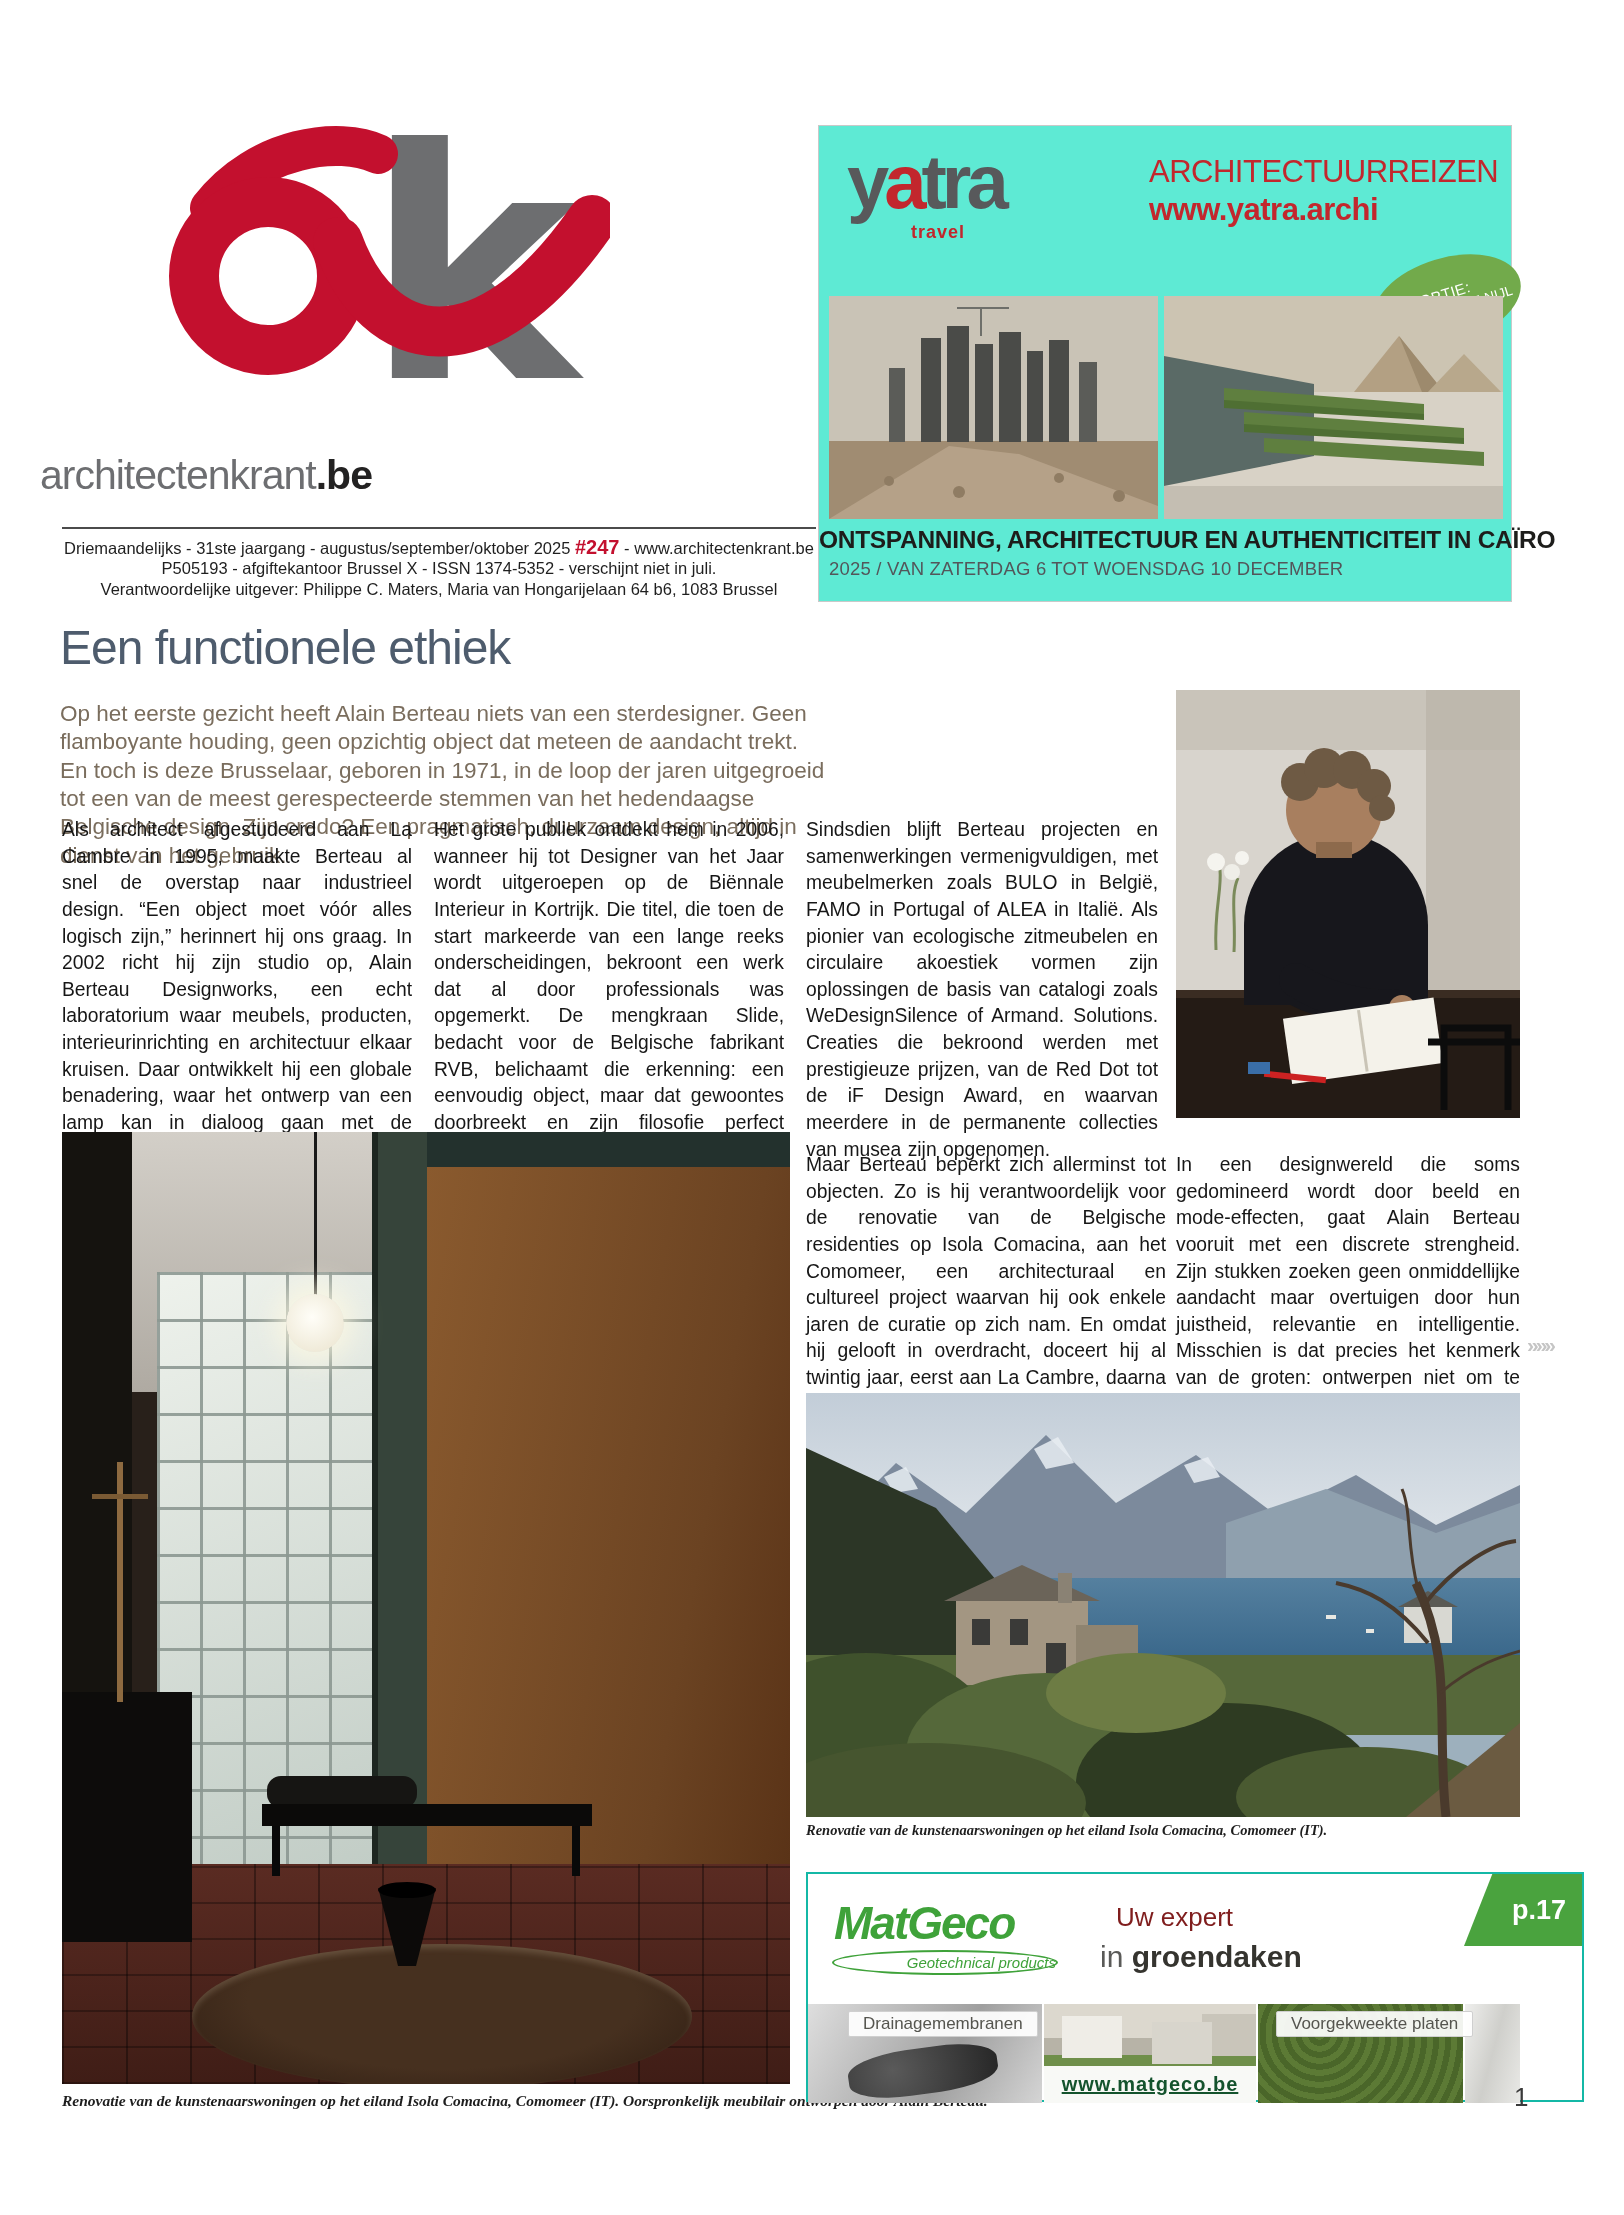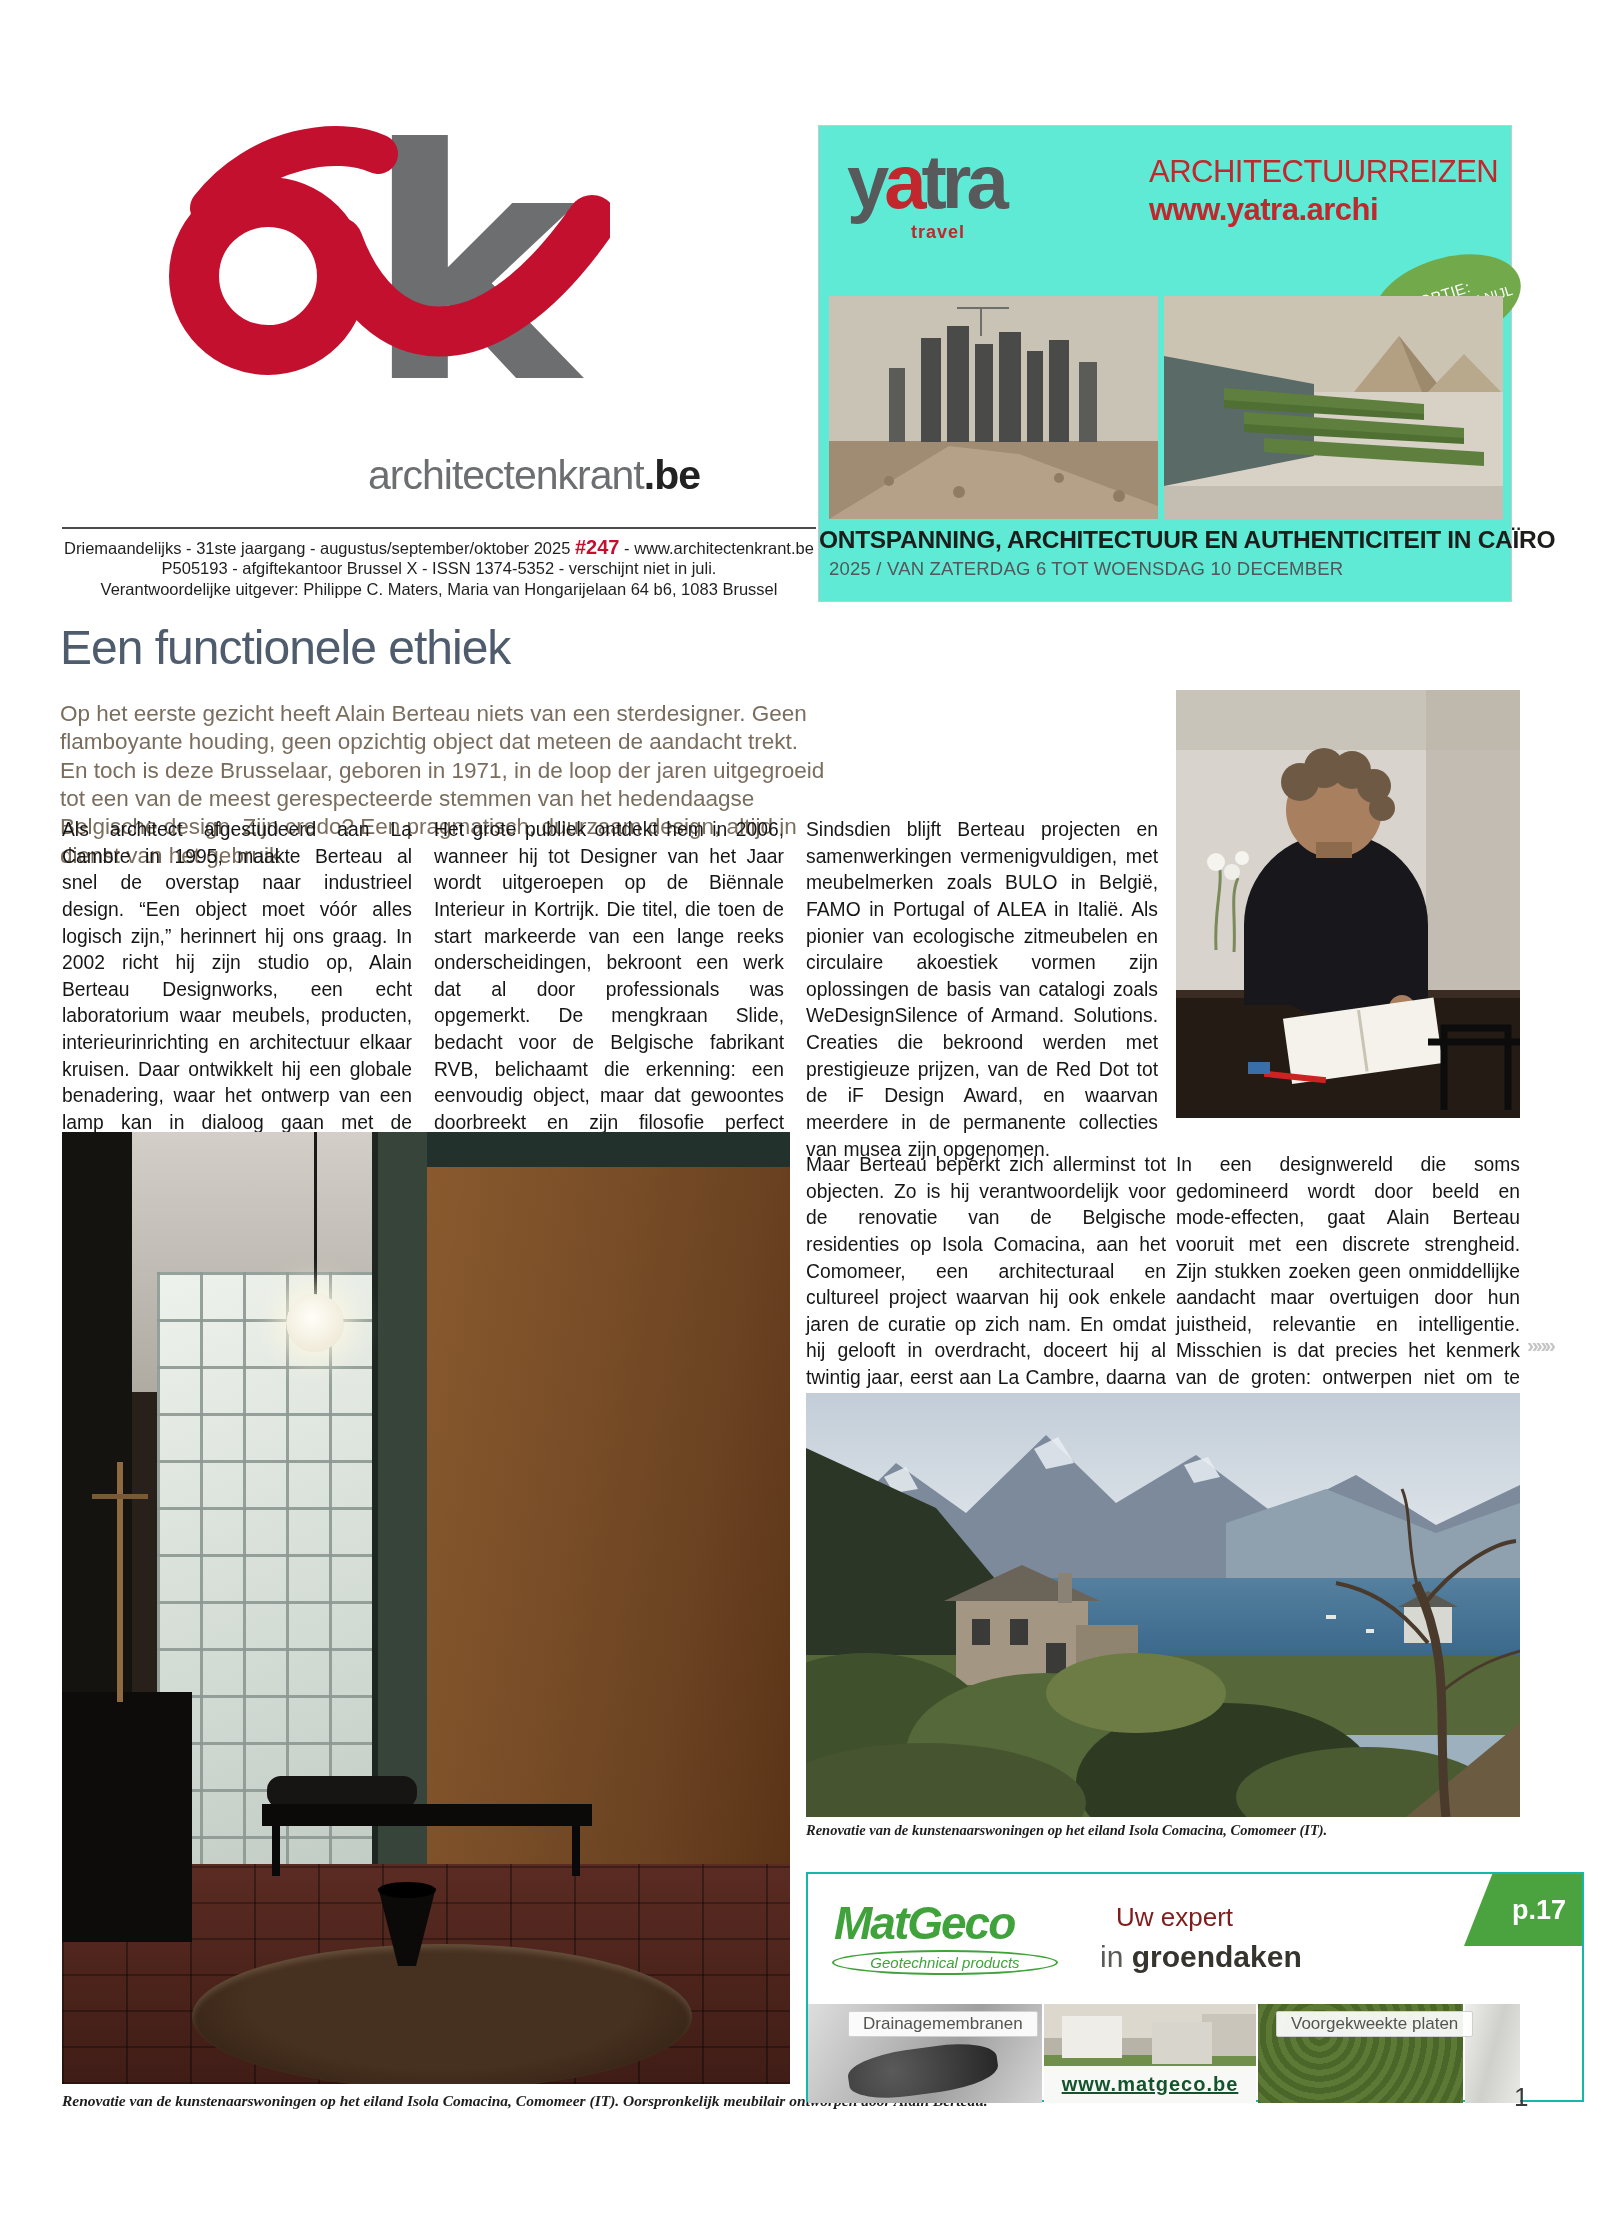--- a/index.html
+++ b/index.html
@@ -1,21 +1,21 @@
 <!DOCTYPE html>
 <html><head>
 <meta charset="utf-8">
 <style>
   *{box-sizing:border-box;margin:0;padding:0}
   body{background:#888;font-family:"Liberation Sans",sans-serif}
   .page{position:relative;width:1624px;height:2215px;background:#ffffff;margin:0 auto;overflow:hidden}
   .abs{position:absolute}
 
   
-  .site-name{left:40px;top:452px;width:660px;text-align:right;font-size:41px;color:#6d6e71;letter-spacing:-1px}
+  .site-name{left:40px;top:452px;width:660px;text-align:left;font-size:41px;color:#6d6e71;letter-spacing:-1px}
   .site-name .tld{color:#232222;font-weight:bold}
   .mast-rule{left:62px;top:527px;width:754px;height:2px;background:#4b4b4b}
   .publine{left:62px;width:754px;text-align:center;font-size:16.5px;color:#1f1f1f;white-space:nowrap}
   .pub1{top:536px}
   .pub2{top:559px}
   .pub3{top:580px}
   .issue-no{color:#c3102e;font-weight:bold;font-size:20px}
 
   
   .yatra-ad{left:818px;top:125px;width:694px;height:477px;background:#5eead4;border:1px solid #c9c9c9}
@@ -82,21 +82,21 @@
   .int-leg{top:694px;width:8px;height:50px;background:#090909}
   .legA{left:210px}.legB{left:510px}
   .int-table{left:130px;top:812px;width:500px;height:145px;border-radius:50%;
     background:radial-gradient(ellipse at 50% 38%,#46301f 0 55%,#2b1a10 100%);box-shadow:inset 0 4px 6px rgba(255,235,200,.18)}
   .int-vase{left:300px;top:756px;width:90px;height:78px;background:#0c0a09;clip-path:polygon(18% 0,82% 0,60% 100%,40% 100%)}
   .int-vmouth{left:316px;top:750px;width:58px;height:16px;border-radius:50%;background:#000}
 
   
   .matgeco{left:806px;top:1872px;width:778px;height:230px;background:#fff;border:2px solid #14b8a6}
   .mg-logo{left:26px;top:22px;color:#3fa23a;font-weight:bold;font-size:46px;letter-spacing:-2px;font-style:italic}
-  .mg-oval{left:24px;top:76px;width:226px;border:2px solid #3fa23a;border-radius:50%;text-align:center;
+  .mg-oval{left:24px;top:76px;width:226px;border:2px solid #3fa23a;border-radius:50%;text-align:right;
     color:#3fa23a;font-style:italic;font-size:15px;padding:2px 0}
   .mg-tag1{left:308px;top:28px;font-size:26px;color:#7f1d1d}
   .mg-tag2{left:292px;top:66px;font-size:30px;color:#5a5a58}
   .mg-tag2 b{color:#35342f}
   .mg-page{right:0;top:0;width:118px;height:72px;background:#4aa33e;clip-path:polygon(24% 0,100% 0,100% 100%,0 100%);
     display:flex;align-items:center;justify-content:flex-end;padding-right:16px;color:#fff;font-weight:bold;font-size:27px}
   .mg-strip{left:0;top:130px;width:712px;height:99px}
   .mg-tile{position:absolute;top:0;height:99px;overflow:hidden}
   .mg-t1{left:0;width:234px;background:linear-gradient(120deg,#dedede,#9f9f9f 60%,#d5d5d5)}
   .mg-roll{position:absolute;left:40px;top:44px;width:150px;height:46px;border-radius:40%;background:radial-gradient(circle at 30% 40%,#5a5a5a,#262626);transform:rotate(-8deg)}

